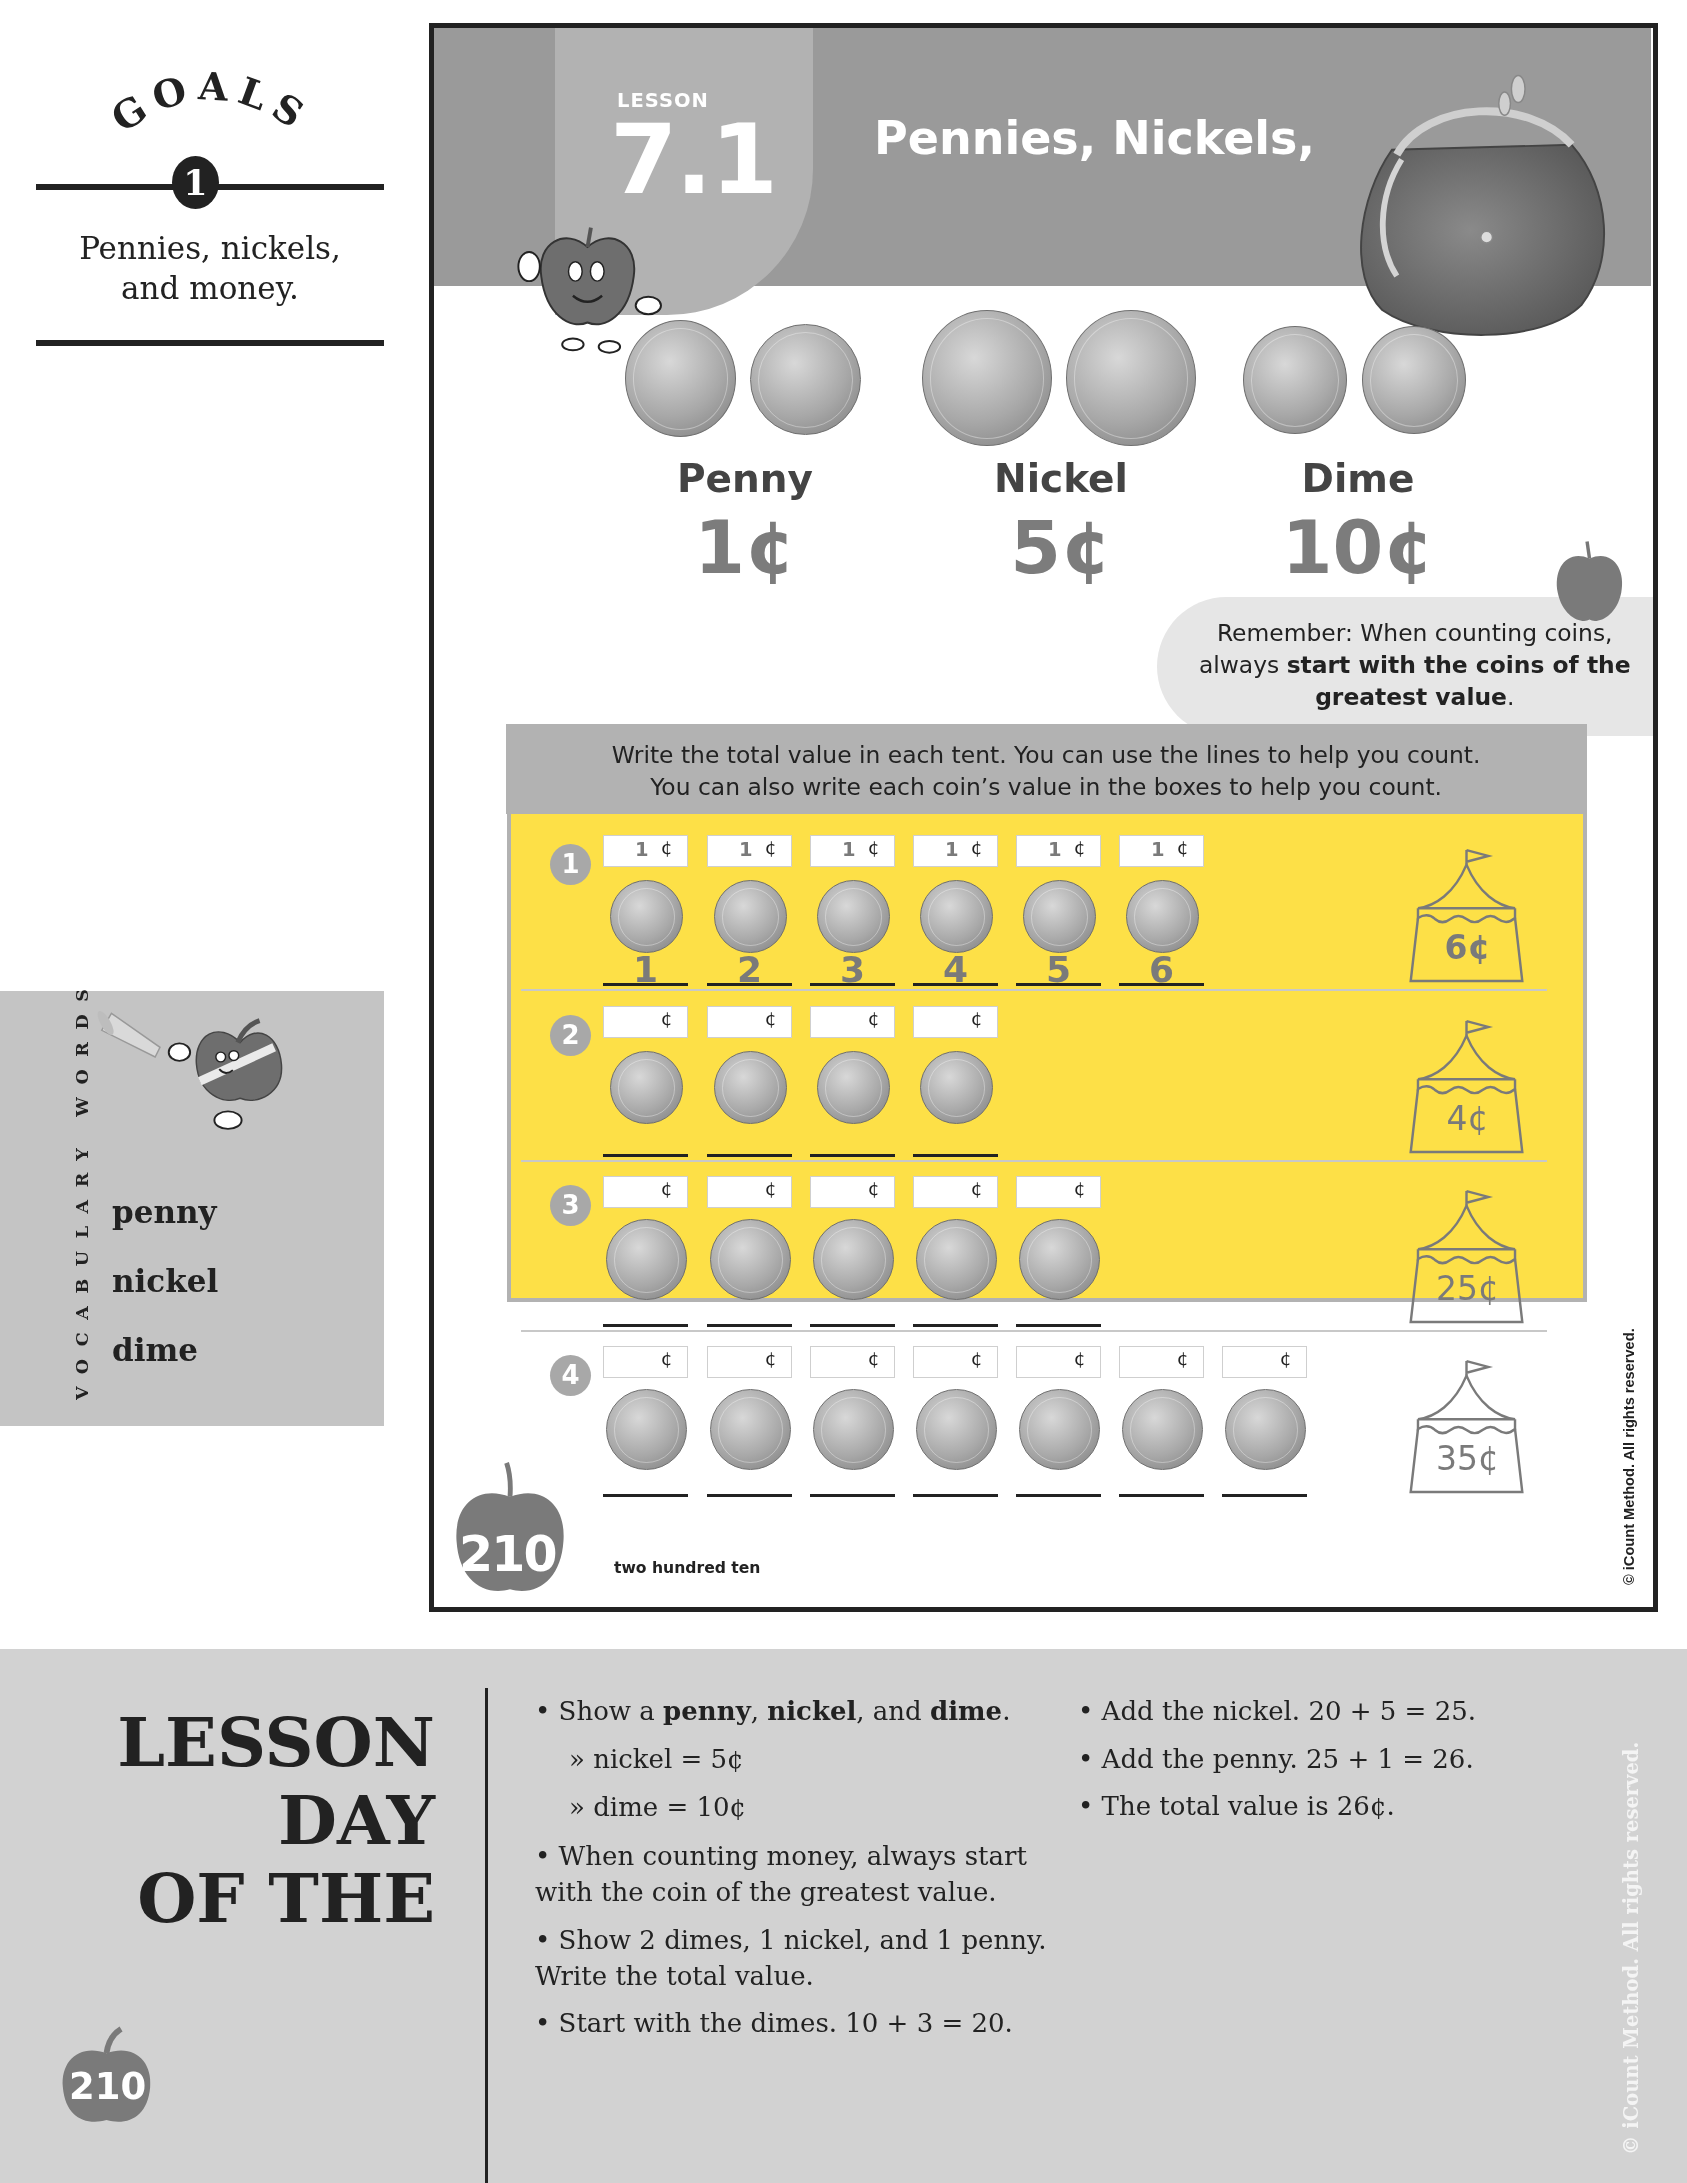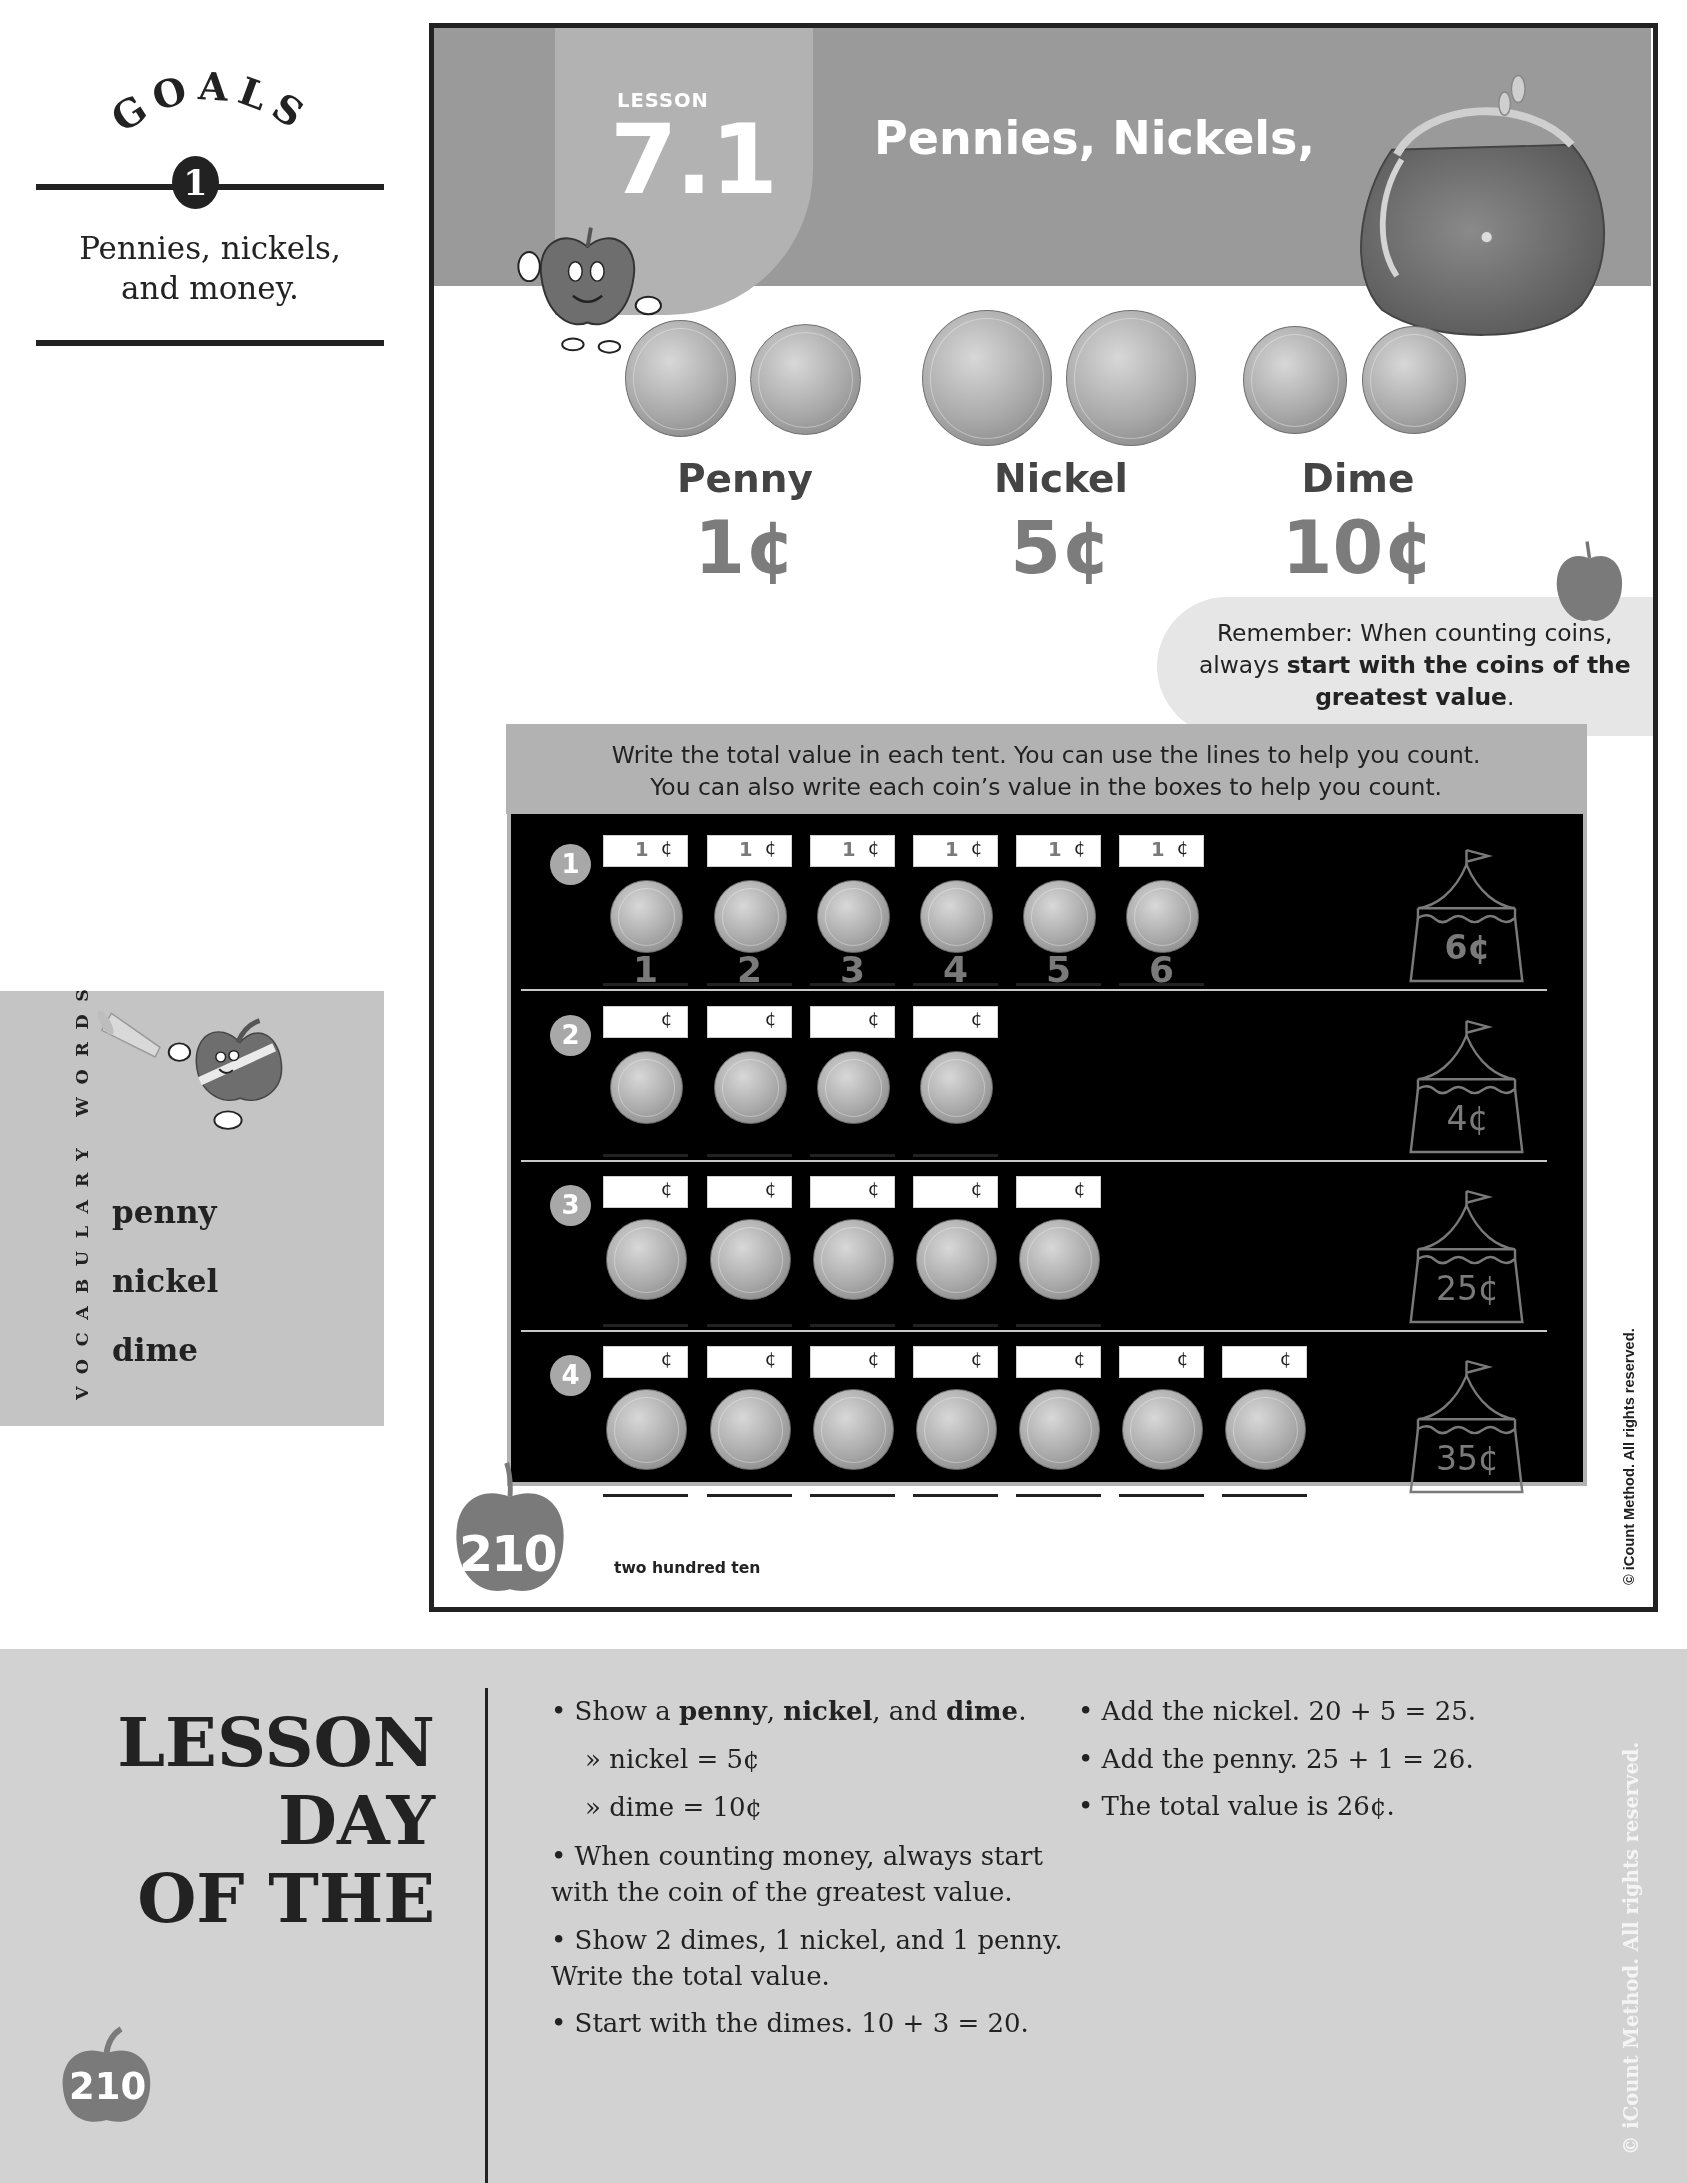--- a/index.html
+++ b/index.html
@@ -39,21 +39,21 @@
   .coin-name { position: absolute; font-family: "DejaVu Sans", sans-serif; font-weight: bold; font-size: 39px; color: #444; text-align: center; width: 204px; }
   .coin-value { position: absolute; font-family: "DejaVu Sans", sans-serif; font-weight: bold; font-size: 73px; color: #7c7c7c; text-align: center; width: 204px; }
 
   
   .remember { position: absolute; left: 723px; top: 569px; width: 506px; height: 139px; background: #e6e6e6; border-radius: 73px 0 0 73px;
     font-family: "DejaVu Sans", sans-serif; font-size: 23.4px; line-height: 32px; color: #222; text-align: center; padding: 19.5px 19.5px 0 29px; }
   .remember b { font-weight: bold; }
   .remember-apple { position: absolute; left: 1114px; top: 511px; width: 83px; height: 88px; }
 
   
-  .exercise { position: absolute; left: 73px; top: 696px; width: 1080px; height: 762px; border: 4.9px solid #b2b2b2; border-top: none; background: #000000; }
+  .exercise { position: absolute; left: 73px; top: 696px; width: 1080px; height: 578px; border: 4.9px solid #b2b2b2; border-top: none; background: #fde047; }
   .instructions { position: absolute; left: -4.9px; top: 0; width: 1080px; height: 90px; background: #b2b2b2; text-align: center;
     font-family: "DejaVu Sans", sans-serif; font-size: 23.4px; line-height: 32px; color: #222; padding-top: 14.6px; }
   .prob-row { position: absolute; left: 0; width: 1070px; height: 170px; }
   .prob-row .divider { position: absolute; left: 9.7px; right: 34px; bottom: 0; height: 2.4px; background: #c8c8c8; }
   .prob-num { position: absolute; left: 39px; top: 22.4px; width: 41px; height: 41px; border-radius: 50%; background: #a8a8a8; color: #fff;
     font-family: "DejaVu Sans", sans-serif; font-weight: bold; font-size: 26px; display: flex; align-items: center; justify-content: center; }
   .slot { position: absolute; width: 85px; }
   .slot-box { position: absolute; left: 0; top: 13.6px; width: 85px; height: 32px; border: 1.5px solid #cfcfcf; background: #fff; }
   .slot-box .amt { position: absolute; left: 31px; top: 1.9px; font-family: "DejaVu Sans", sans-serif; font-weight: bold; font-size: 19.5px; color: #7a7a7a; }
   .slot-box .cent { position: absolute; right: 14.6px; top: 1px; font-family: "DejaVu Sans", sans-serif; font-size: 18.5px; color: #222; }
@@ -71,21 +71,21 @@
   .page-apple-num { position: absolute; left: 25px; top: 1498px; font-family: "DejaVu Sans", sans-serif; font-weight: bold; font-size: 49px; color: #fff; letter-spacing: -1.9px; }
   .page-words { position: absolute; left: 180px; top: 1531px; font-family: "DejaVu Sans", sans-serif; font-weight: bold; font-size: 15.6px; color: #222; }
 
   
   .lotd { position: absolute; left: 0; top: 1649px; width: 1687px; height: 534px; background: #d2d2d2; }
   .lotd-title { position: absolute; left: 73px; top: 54px; width: 362px; text-align: right; font-family: "DejaVu Serif", serif; font-weight: bold; font-size: 68px; line-height: 78px; color: #222; }
   .lotd-divider { position: absolute; left: 485px; top: 39px; width: 2.9px; height: 495px; background: #222; }
   .lotd-apple { position: absolute; left: 58px; top: 375px; width: 97px; height: 102px; }
   .lotd-apple-num { position: absolute; left: 69px; top: 416px; font-family: "DejaVu Sans", sans-serif; font-weight: bold; font-size: 37px; color: #fff; }
   .lotd-col { position: absolute; top: 44px; font-family: "DejaVu Serif", serif; font-size: 26px; line-height: 36px; color: #222; }
-  .lotd-col.left { left: 535px; width: 525px; margin-left: 16px; }
+  .lotd-col.left { left: 535px; width: 525px; }
   .lotd-col.right { left: 1078px; width: 438px; }
   .lotd-item { margin-bottom: 11.7px; }
   .lotd-item.sub { padding-left: 34px; margin-bottom: 12.6px; }
   .lotd-item b { font-weight: bold; }
   .lotd-copyright { position: absolute; left: 1620px; top: 506px; transform-origin: 0 0; transform: rotate(-90deg);
     font-family: "DejaVu Serif", serif; font-weight: bold; font-size: 19.5px; color: #f4f4f4; white-space: nowrap; }
 </style>
 </head>
 <body>
 

